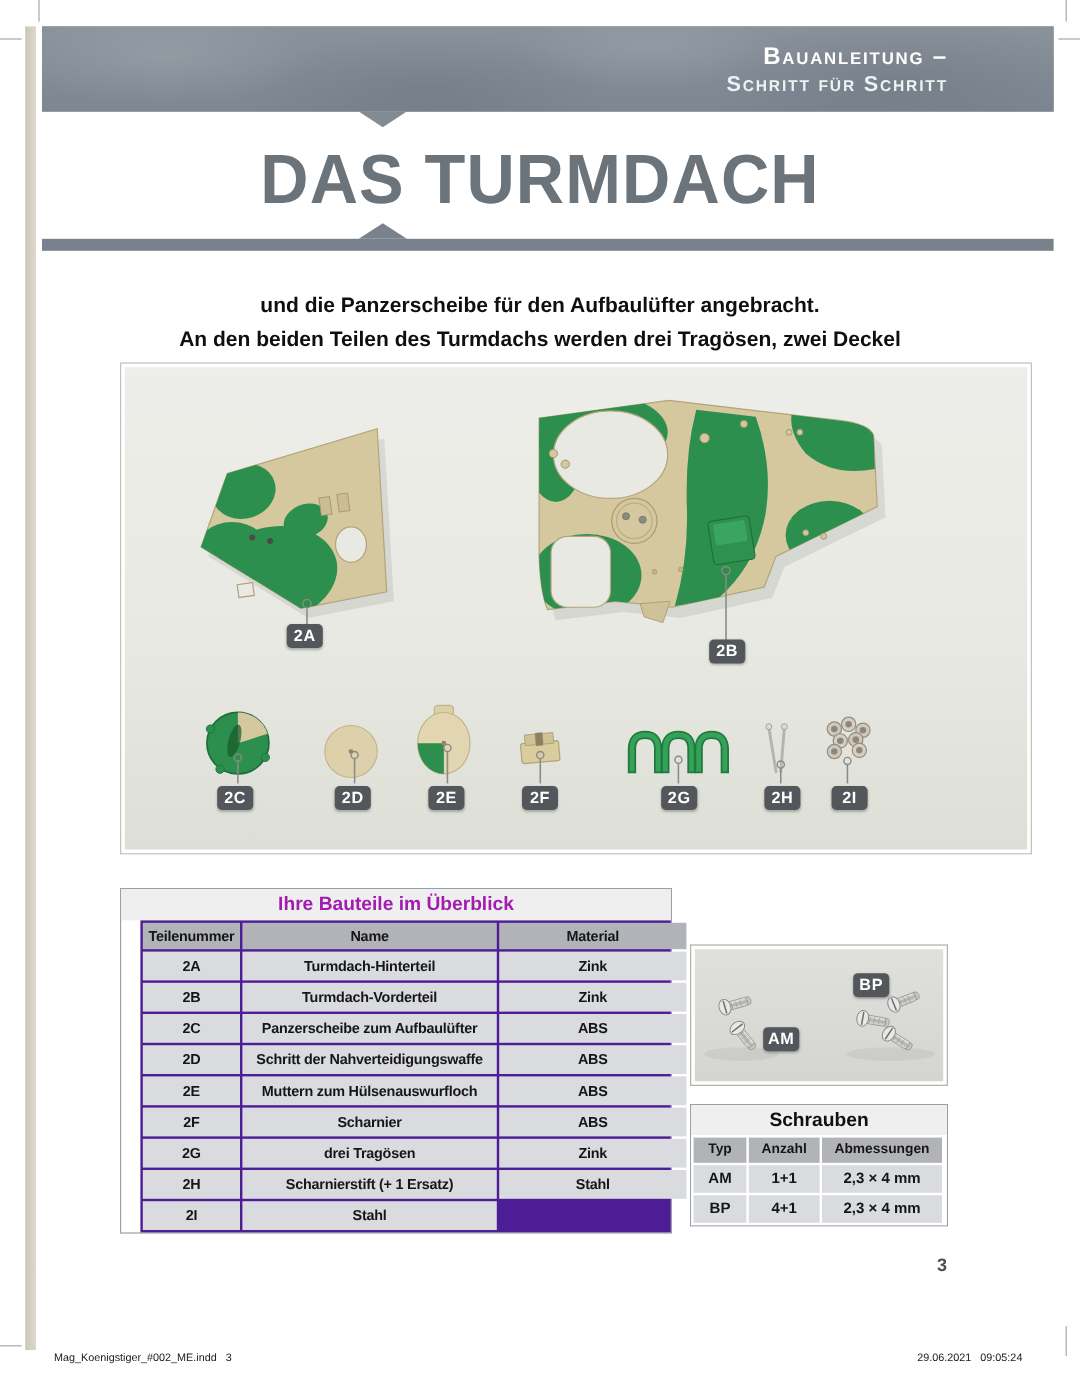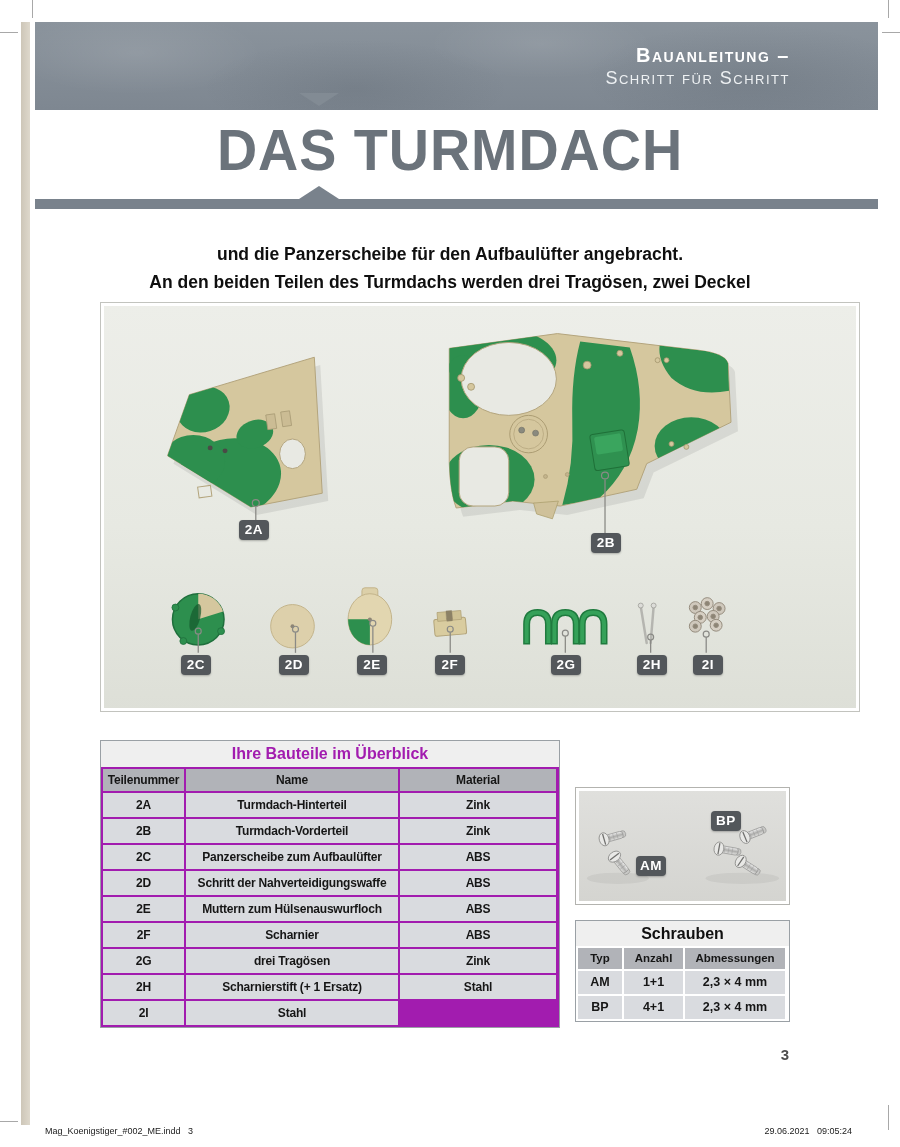--- a/index.html
+++ b/index.html
@@ -9,34 +9,34 @@
     background:#ffffff; overflow:hidden;
     font-family:"Liberation Sans", sans-serif;
   }
   
   .crop { position:absolute; background:#a8a8a8; }
   .spine { position:absolute; left:21px; top:22px; width:9px; height:1103px;
     background:linear-gradient(90deg,#cdc6b8,#ded8cc); }
 
   
   .banner {
-    position:absolute; left:35px; top:22px; width:843px; height:88px;
+    position:absolute; left:35px; top:22px; width:843px; height:71px;
     background-color:#87909a;
     background-image:
       radial-gradient(ellipse 180px 60px at 12% 35%, rgba(255,255,255,0.10), rgba(255,255,255,0) 70%),
       radial-gradient(ellipse 220px 70px at 38% 75%, rgba(25,35,45,0.10), rgba(25,35,45,0) 70%),
       radial-gradient(ellipse 160px 50px at 60% 25%, rgba(255,255,255,0.09), rgba(255,255,255,0) 70%),
       radial-gradient(ellipse 240px 80px at 85% 65%, rgba(25,35,45,0.10), rgba(25,35,45,0) 70%),
       linear-gradient(180deg,#8a939c,#7e8791);
     display:flex; flex-direction:column; align-items:flex-end; justify-content:center;
     padding-right:88px;
   }
   .banner-line1 { font-size:20px; font-weight:700; font-variant:small-caps;
     letter-spacing:1.5px; color:#ffffff; line-height:24px; }
-  .banner-line2 { font-size:18px; font-weight:400; font-variant:small-caps;
+  .banner-line2 { font-size:18px; font-weight:700; font-variant:small-caps;
     letter-spacing:1.5px; color:#eef1f3; line-height:22px; }
   .banner-notch { position:absolute; left:299px; top:93px; width:0; height:0;
     border-left:20px solid transparent; border-right:20px solid transparent;
     border-top:13px solid #828b94; }
 
   
   .main-title { position:absolute; left:0; top:118px; width:900px; text-align:center;
     font-size:58px; line-height:64px; font-weight:700; color:#6b737b;
     letter-spacing:1px; transform:scaleX(0.96); }
 
@@ -60,21 +60,21 @@
     background:#53575b; color:#ffffff; font-size:13.5px; font-weight:700;
     text-align:center; border-radius:4px; letter-spacing:0.5px;
     box-shadow:0 1px 2px rgba(0,0,0,0.25); }
 
   
   .ptable { position:absolute; left:100px; top:740px; width:460px;
     background:#ffffff; border:1px solid #9aa0a5; }
   .ptable-title { height:26px; line-height:26px; text-align:center;
     font-size:16px; font-weight:700; color:#a21caf; background:#efefef; }
   .pgrid { display:grid; grid-template-columns:81px 212px 156px; gap:2px;
-    padding:2px; background:#a21caf; }
+    padding:2px; background:#4c1d95;margin-left:16px; }
   .pcell { background:#d9dbdf; color:#161616; font-size:12px; font-weight:700;
     text-align:center; padding:6px 2px; line-height:12px; letter-spacing:-0.2px;
     display:flex; align-items:center; justify-content:center; }
   .pcell.hdr { background:#b1b3b8; padding:5px 2px; font-size:12px; }
 
   
   .screws-panel { position:absolute; left:575px; top:787px; width:215px; height:118px;
     background:linear-gradient(180deg,#e0e0dd,#d4d4d0);
     border:1px solid #b3b3af; box-shadow:inset 0 0 0 3px #ffffff; }
   .screws-panel svg { position:absolute; left:3px; top:3px; width:209px; height:112px; display:block; }

